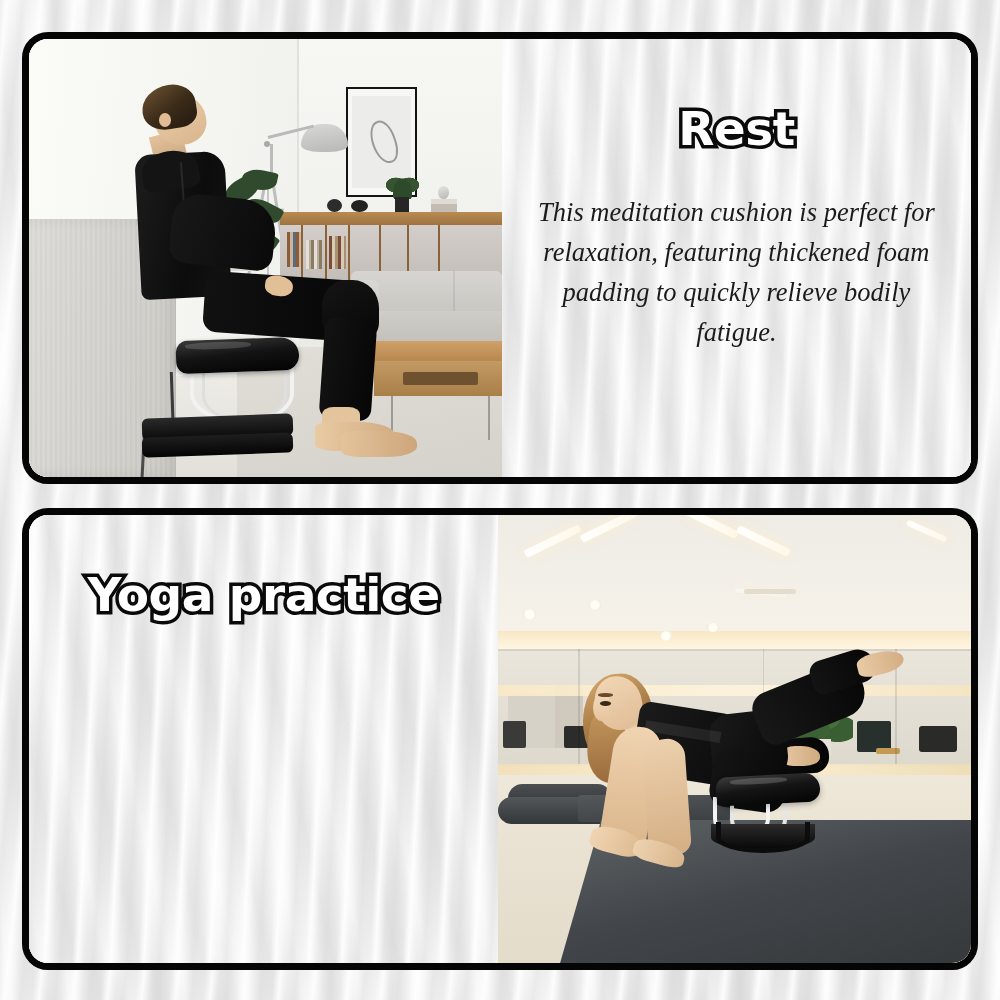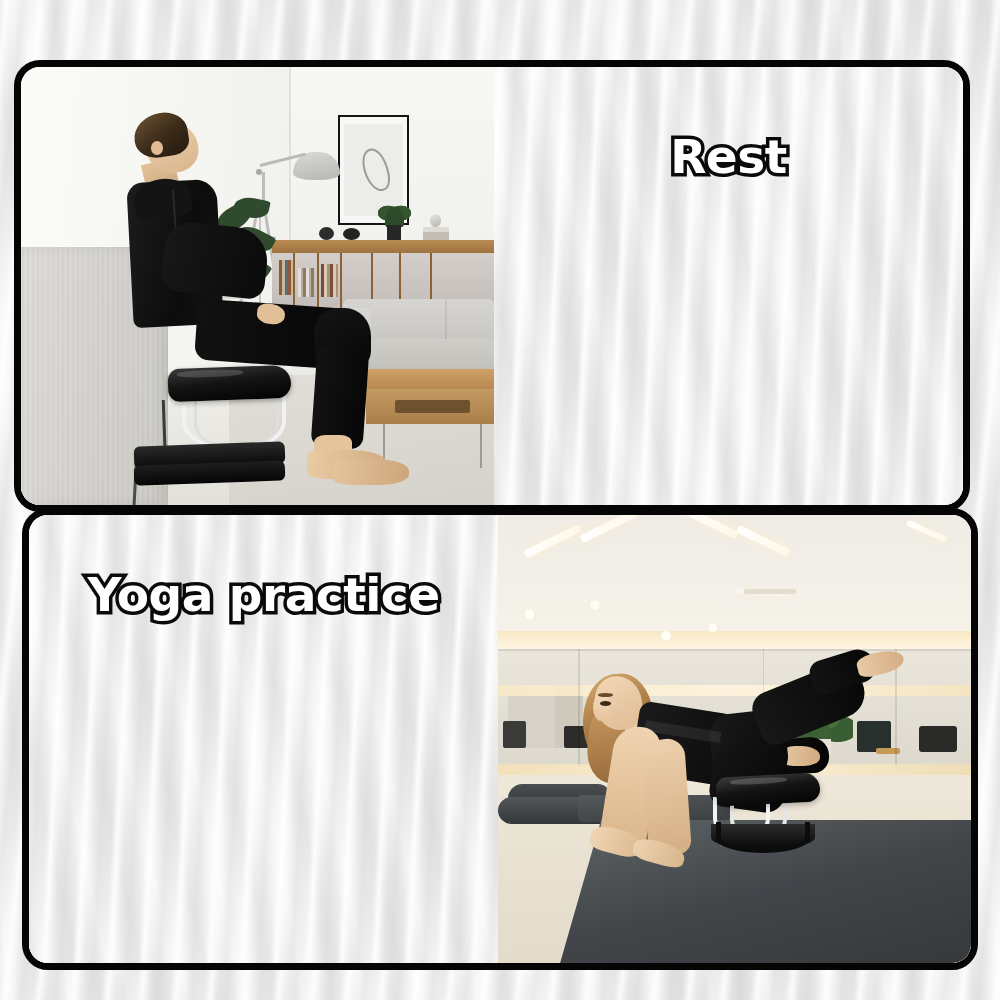--- a/index.html
+++ b/index.html
@@ -31,21 +31,21 @@
   .stage { position:absolute; inset:0; }
 
   .panel {
     position:absolute;
     border:7px solid #050505;
     border-radius:26px;
     overflow:hidden;
     display:flex;
     background:#f2f2f2;
   }
-  .panel-top    { left:14px; top:32px;  width:956px; height:452px;margin-top:28px; }
+  .panel-top    { left:22px; top:32px;  width:956px; height:452px; }
   .panel-bottom { left:22px; top:508px; width:956px; height:462px; }
 
   
   .half { position:relative; overflow:hidden; }
   .half-photo { width:50.2%; height:100%; }
   .half-text  {
     width:49.8%; height:100%;
     display:flex; flex-direction:column; align-items:center;
     
     background-color:#f0f0f0;
@@ -484,20 +484,21 @@
       <div class="ph c-seat"></div>
       <div class="ph c-seat-hl"></div>
       <div class="ph c-frame"></div>
       <div class="ph c-frame2"></div>
       <div class="ph c-base"></div>
       <div class="ph c-base2"></div>
     </div>
 
     <div class="half half-text">
       <h2 class="heading heading-rest">Rest</h2>
+      <p class="body-copy copy-rest">This meditation cushion is perfect for relaxation, featuring thickened foam padding to quickly relieve bodily fatigue.</p>
     </div>
 
   </section>
 
   <section class="panel panel-bottom">
 
     <div class="half half-text">
       <h2 class="heading heading-yoga">Yoga practice</h2>
     </div>
 

